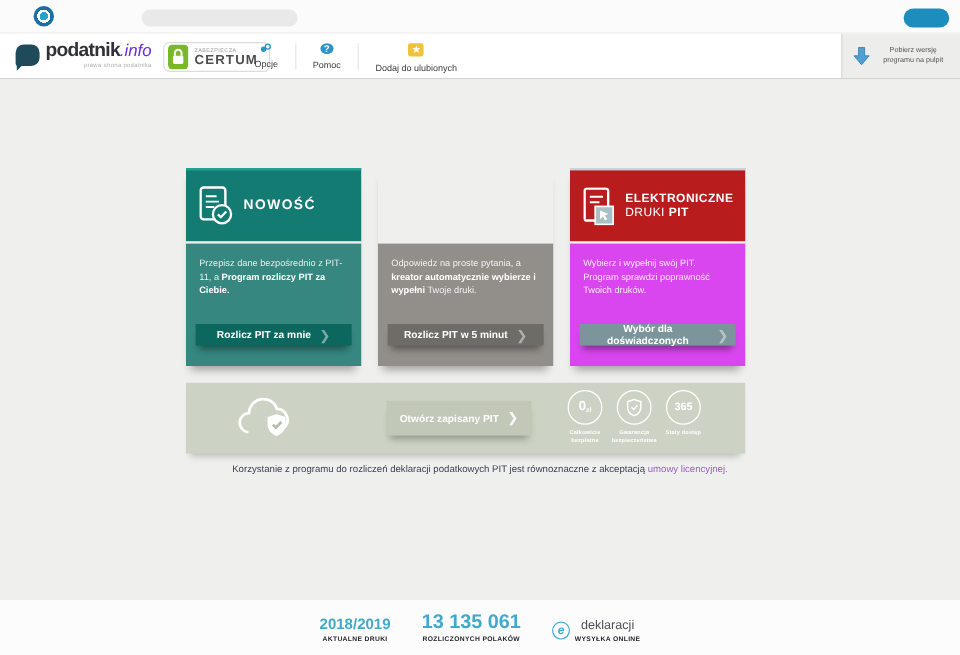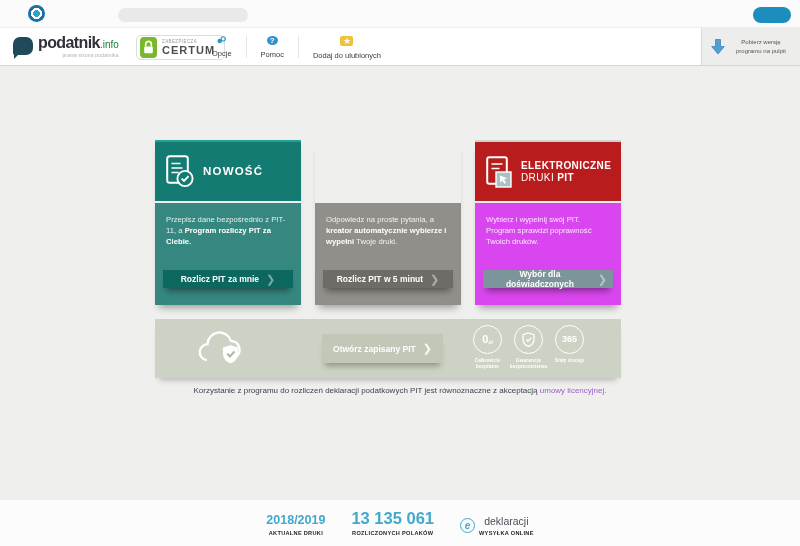--- a/index.html
+++ b/index.html
@@ -15,21 +15,21 @@
   .win-pill{position:absolute;right:9px;top:7px;width:38px;height:16px;border-radius:9px;background:#1d8dbe;cursor:pointer;border:none;}
 
   
   .topbar{position:absolute;top:28px;left:0;right:0;height:38px;background:#ffffff;border-bottom:1px solid #d4d4d4;}
   .logo{position:absolute;left:13px;top:7px;display:flex;gap:5px;align-items:flex-start;cursor:pointer;}
   .bubble{width:20px;height:18px;margin-top:2px;background:#1e4a5a;border-radius:7px 7px 7px 2px;position:relative;}
   .bubble:after{content:"";position:absolute;left:1px;bottom:-4px;width:0;height:0;
     border:4px solid transparent;border-top-color:#1e4a5a;border-left-color:#1e4a5a;}
   .logo-text{line-height:1;}
   .logo-name{font-size:16px;font-weight:bold;color:#303038;letter-spacing:-0.6px;}
-  .logo-tld{font-size:10px;color:#15803d;}
+  .logo-tld{font-size:14px;color:#6d28d9;font-style:italic;}
   .tagline{font-size:5px;color:#b0b0b0;text-align:right;margin-top:2px;letter-spacing:.2px;}
 
   .certum{position:absolute;left:136px;top:7px;display:flex;align-items:center;gap:5px;
     border:1px solid #dcdcdc;border-radius:5px;padding:1px 9px 1px 3px;background:#fff;cursor:pointer;}
   .certum-texts{display:flex;flex-direction:column;}
   .certum-top{font-size:4.5px;color:#9a9a9a;letter-spacing:.4px;}
   .certum-brand{font-size:11px;font-weight:bold;color:#4e4e4e;letter-spacing:1px;line-height:1.1;}
 
   .menu{position:absolute;left:198px;top:0;height:100%;display:flex;align-items:center;}
   .menu-item{display:flex;align-items:center;gap:5px;font-size:7.5px;color:#3c3c3c;

